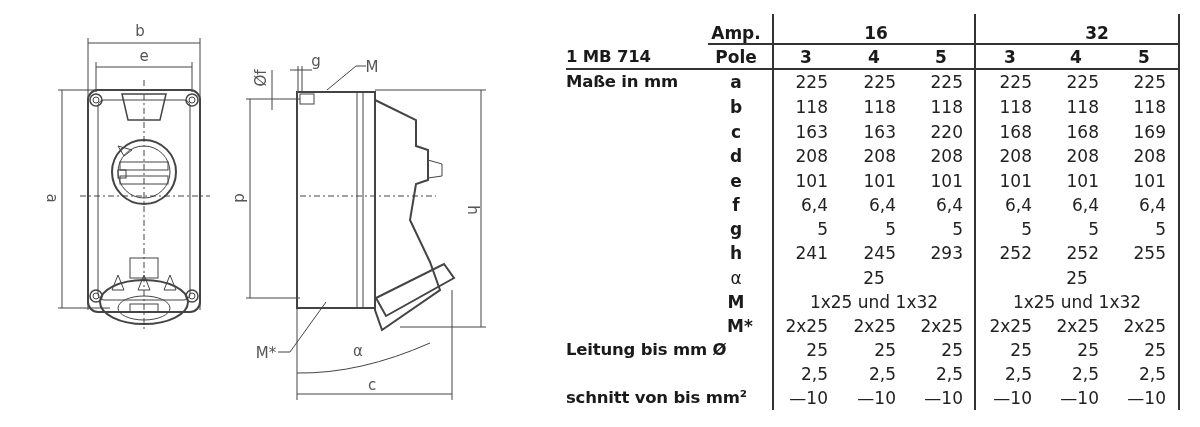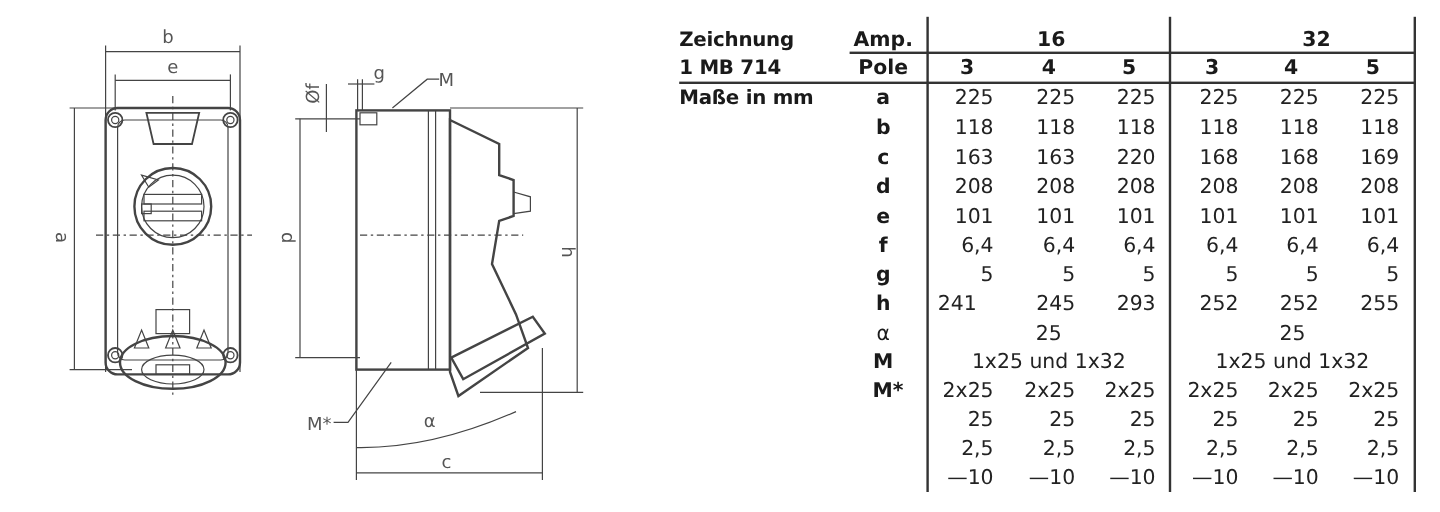--- a/index.html
+++ b/index.html
@@ -118,21 +118,20 @@
 
 <div class="tbl">
 
   <div class="vline" style="left:206px; top:0px; height:396px;"></div>
   <div class="vline" style="left:408px; top:0px; height:396px;"></div>
   <div class="vline" style="left:612px; top:0px; height:396px;"></div>
   <div class="hline" style="left:142px; top:29px; width:472px; height:1.5px;"></div>
   <div class="hline" style="left:0px; top:54px; width:614px;"></div>
 
   <div class="row" style="top:8px; width:620px;">
-    <span class="lbl">Zeichnung</span>
     <span class="sub" style="left:142px; width:56px;">Amp.</span>
     <span class="hdr" style="left:290px;">16</span>
     <span class="hdr" style="left:511px;">32</span>
   </div>
 
   <div class="row" style="top:32px; width:620px;">
     <span class="lbl">1 MB 714</span>
     <span class="sub" style="left:142px; width:56px;">Pole</span>
     <span class="hdr" style="left:220px;">3</span>
     <span class="hdr" style="left:288px;">4</span>
@@ -204,21 +203,21 @@
     <span class="sub" style="left:160px; width:20px;">g</span>
     <span class="cell" style="left:202px;">5</span>
     <span class="cell" style="left:270px;">5</span>
     <span class="cell" style="left:337px;">5</span>
     <span class="cell" style="left:406px;">5</span>
     <span class="cell" style="left:473px;">5</span>
     <span class="cell" style="left:540px;">5</span>
   </div>
   <div class="row" style="top:228px; width:620px;">
     <span class="sub" style="left:160px; width:20px;">h</span>
-    <span class="cell" style="left:188px;">241</span>
+    <span class="cell" style="left:202px;">241</span>
     <span class="cell" style="left:270px;">245</span>
     <span class="cell" style="left:337px;">293</span>
     <span class="cell" style="left:406px;">252</span>
     <span class="cell" style="left:473px;">252</span>
     <span class="cell" style="left:540px;">255</span>
   </div>
 
   <div class="row" style="top:253px; width:620px;">
     <span class="sub" style="left:160px; width:20px; font-weight:normal;">α</span>
     <span class="span" style="left:208px; width:200px;">25</span>
@@ -235,37 +234,39 @@
     <span class="sub" style="left:154px; width:40px;">M*</span>
     <span class="cell" style="left:202px;">2x25</span>
     <span class="cell" style="left:270px;">2x25</span>
     <span class="cell" style="left:337px;">2x25</span>
     <span class="cell" style="left:406px;">2x25</span>
     <span class="cell" style="left:473px;">2x25</span>
     <span class="cell" style="left:540px;">2x25</span>
   </div>
 
   <div class="row" style="top:325px; width:620px;">
+    <span class="lbl">Leitung bis mm Ø</span>
     <span class="cell" style="left:202px;">25</span>
     <span class="cell" style="left:270px;">25</span>
     <span class="cell" style="left:337px;">25</span>
     <span class="cell" style="left:406px;">25</span>
     <span class="cell" style="left:473px;">25</span>
     <span class="cell" style="left:540px;">25</span>
   </div>
 
   <div class="row" style="top:349px; width:620px;">
     <span class="cell" style="left:202px;">2,5</span>
     <span class="cell" style="left:270px;">2,5</span>
     <span class="cell" style="left:337px;">2,5</span>
     <span class="cell" style="left:406px;">2,5</span>
     <span class="cell" style="left:473px;">2,5</span>
     <span class="cell" style="left:540px;">2,5</span>
   </div>
   <div class="row" style="top:373px; width:620px;">
+    <span class="lbl">schnitt von bis mm²</span>
     <span class="cell" style="left:202px;">—10</span>
     <span class="cell" style="left:270px;">—10</span>
     <span class="cell" style="left:337px;">—10</span>
     <span class="cell" style="left:406px;">—10</span>
     <span class="cell" style="left:473px;">—10</span>
     <span class="cell" style="left:540px;">—10</span>
   </div>
 </div>
 
 </body></html>

